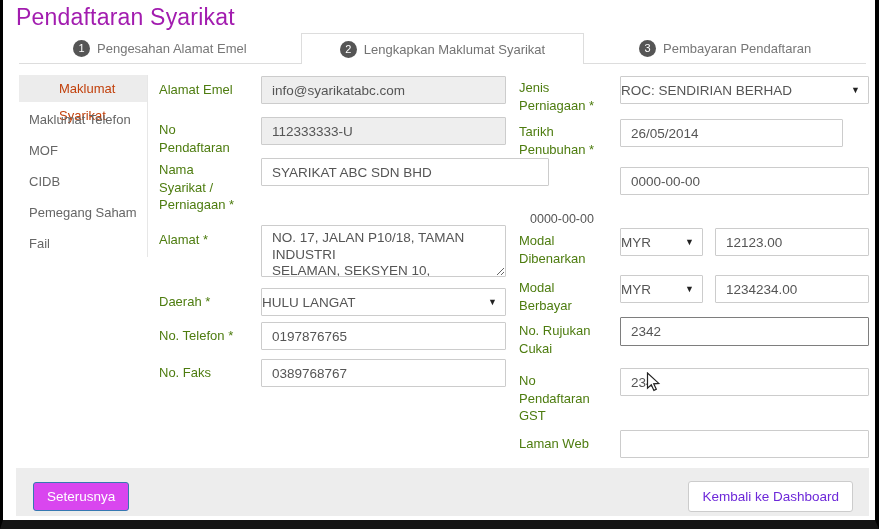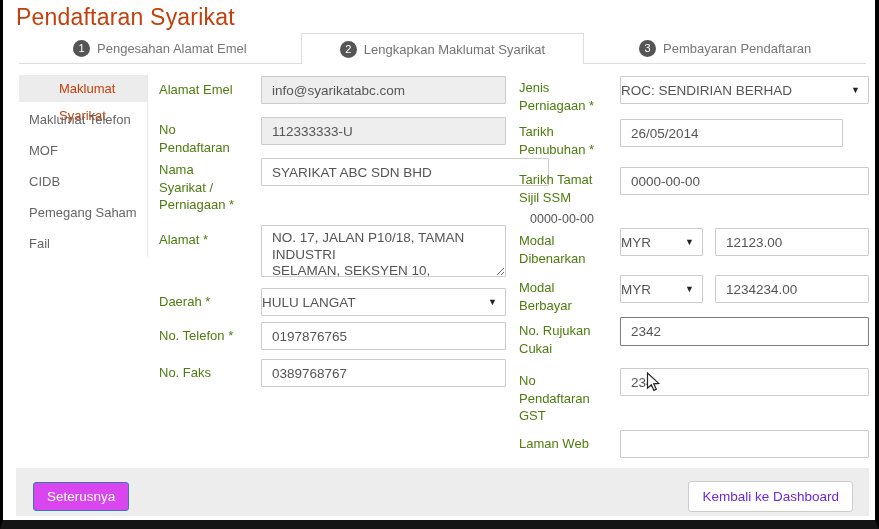--- a/index.html
+++ b/index.html
@@ -10,21 +10,21 @@
     position:relative; overflow:hidden;
   }
   .window {
     position:relative; width:879px; height:529px;
     background:#fff;
     border-left:3px solid #000; border-right:4px solid #000;
     border-bottom:9px solid #151515;
   }
   .page-title {
     position:absolute; left:13px; top:4px;
-    font-size:23px; font-weight:300; color:#c2410c; letter-spacing:.2px;
+    font-size:23px; font-weight:300; color:#a21caf; letter-spacing:.2px;
   }
   
   .tabbar { position:absolute; left:16px; top:33px; width:847px; height:31px; display:flex; }
   .tab {
     flex:1; display:flex; align-items:center; justify-content:center; gap:7px;
     font-size:13px; color:#777; border-bottom:1px solid #ddd; cursor:pointer; background:transparent;
   }
   .tab.active {
     border:1px solid #ddd; border-bottom:none; background:#fff; color:#737373;
   }
@@ -148,22 +148,20 @@
     <select>
       <option>ROC: SENDIRIAN BERHAD</option>
     </select>
     <span class="caret">▼</span>
   </div>
 
   <div class="lbl lbl-right" style="top:123px">Tarikh
 Penubuhan *</div>
   <input class="inp" style="left: 617px; top: 119px; width: 223px;" value="26/05/2014">
 
-  <div class="lbl lbl-right" style="top:171px">Tarikh Tamat
-Sijil SSM</div>
   <input class="inp" style="left: 617px; top: 167px; width: 249px;" value="0000-00-00">
 
   <div class="stray">0000-00-00</div>
 
   <div class="lbl lbl-right" style="top:232px">Modal
 Dibenarkan</div>
   <div class="selwrap" style="left:617px; top:228px; width:83px">
     <select>
       <option>MYR</option>
     </select>

